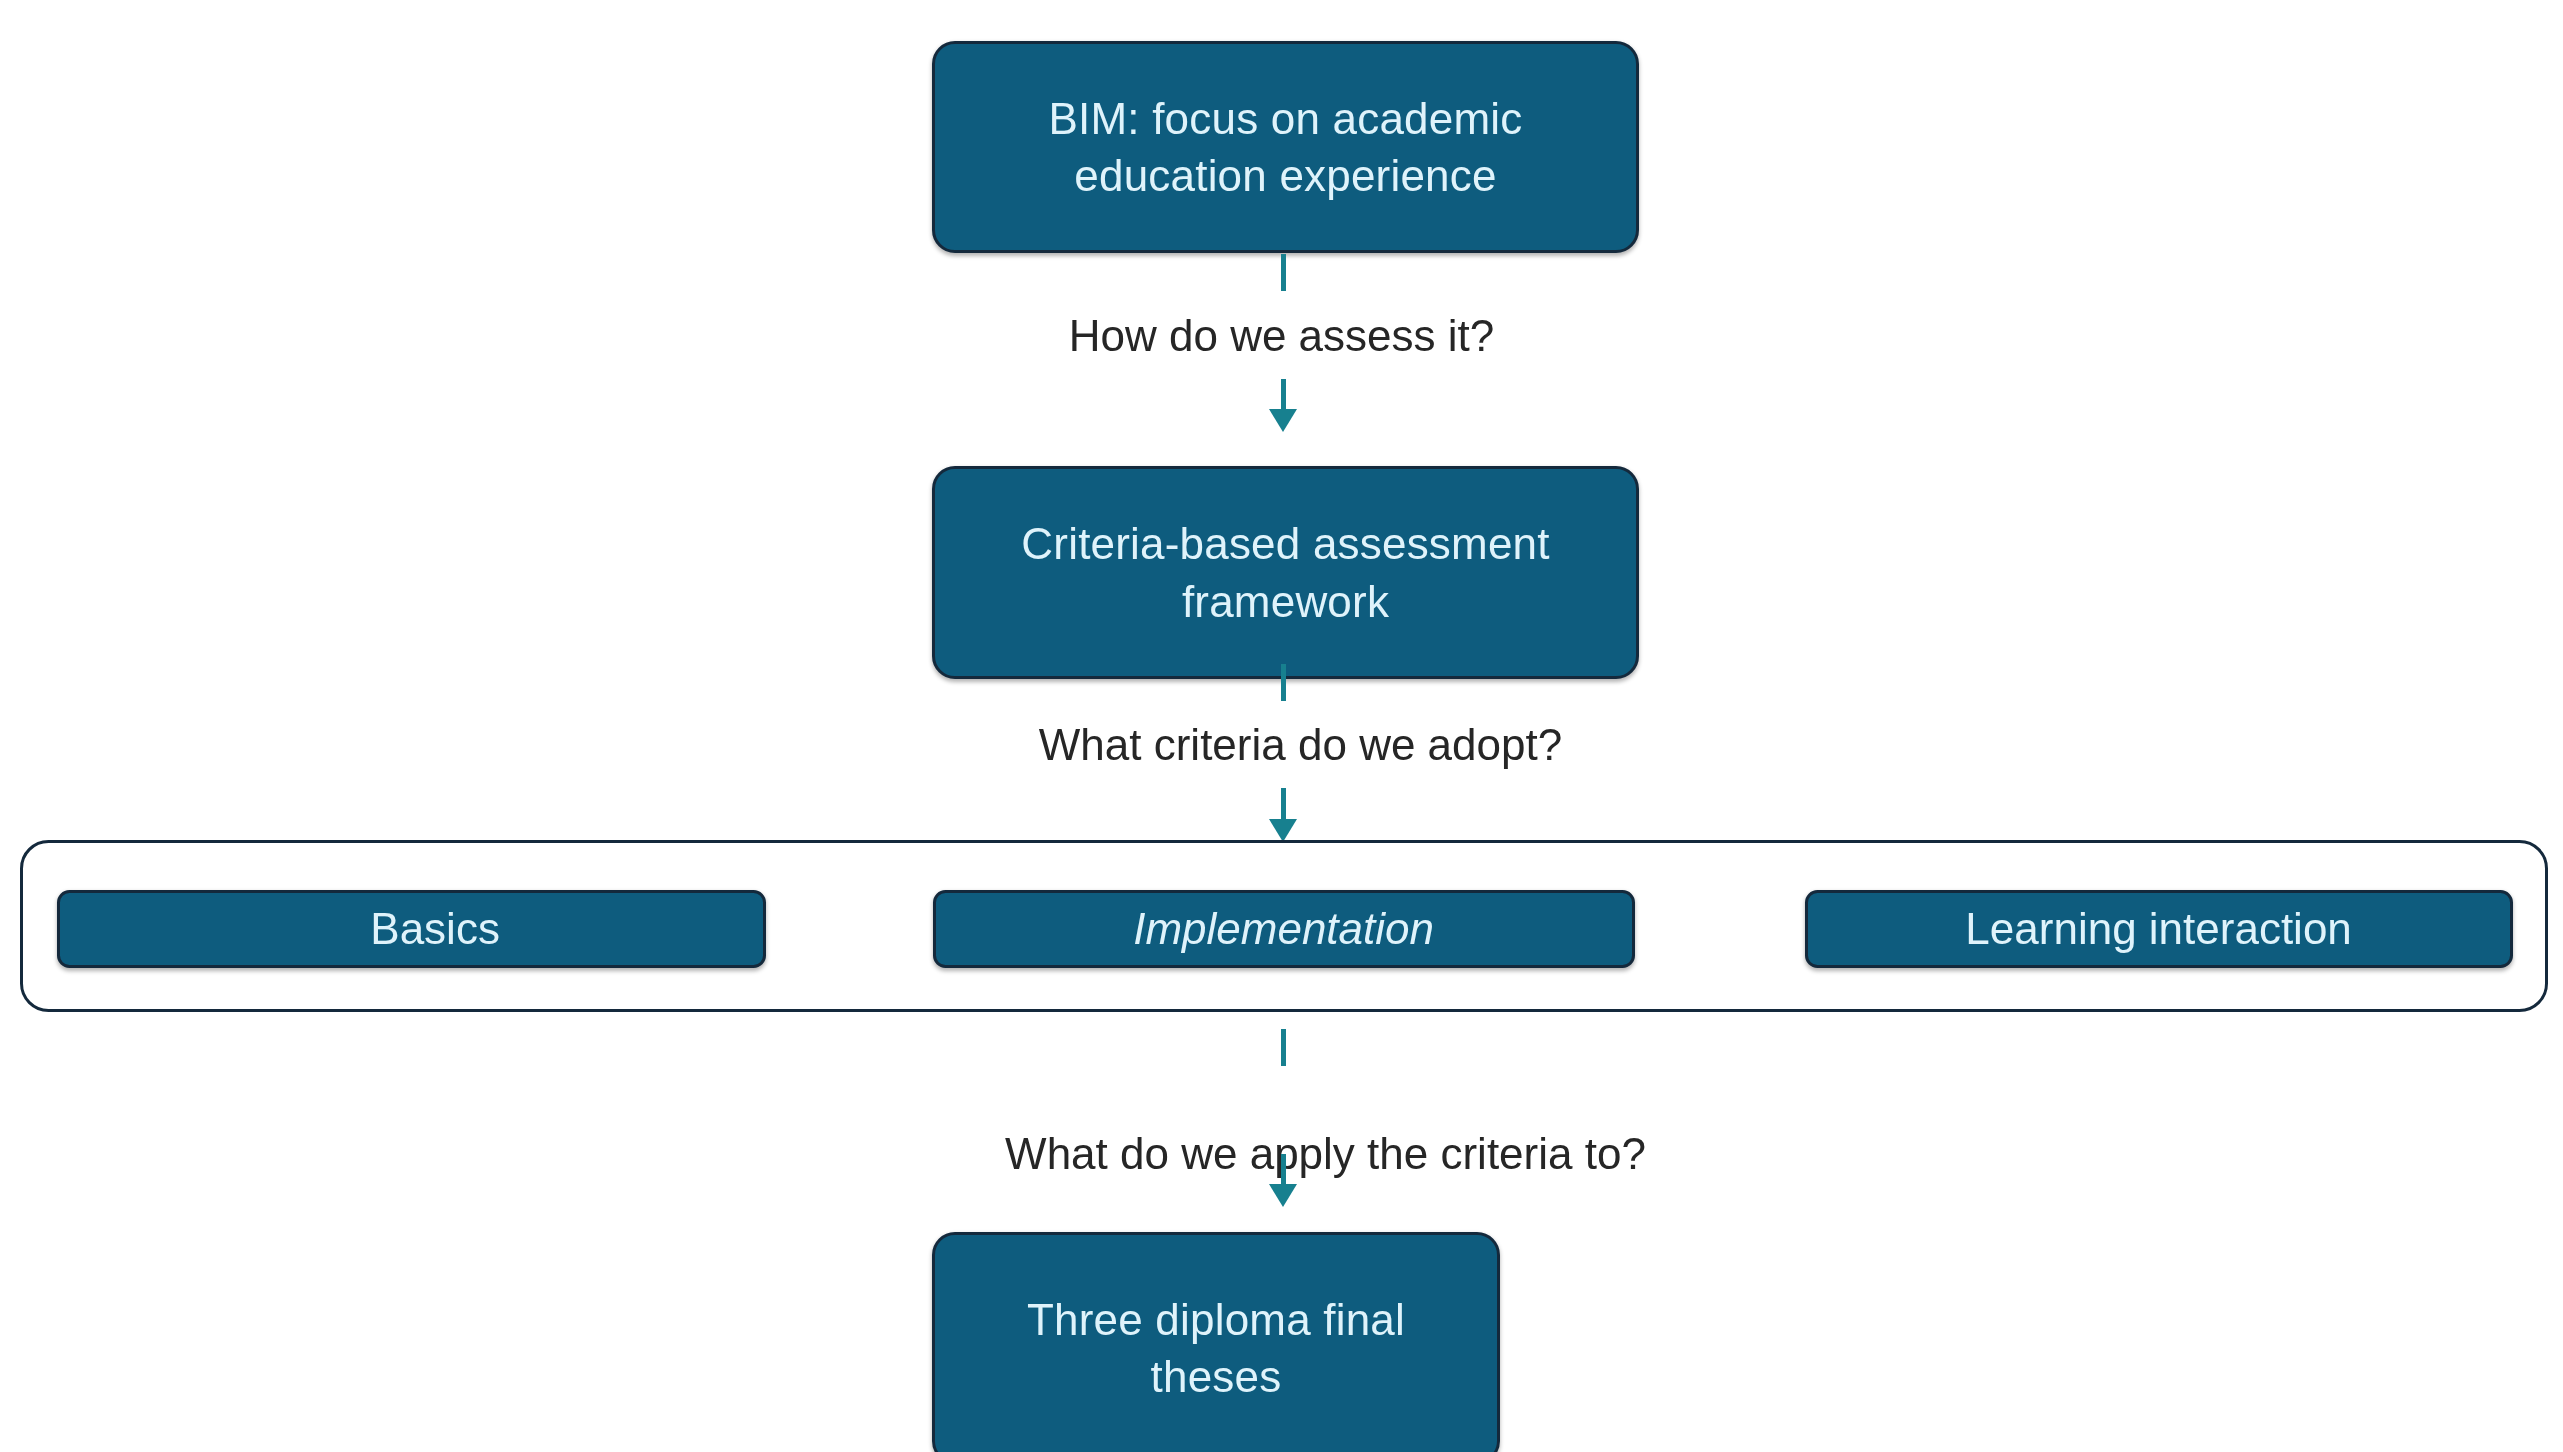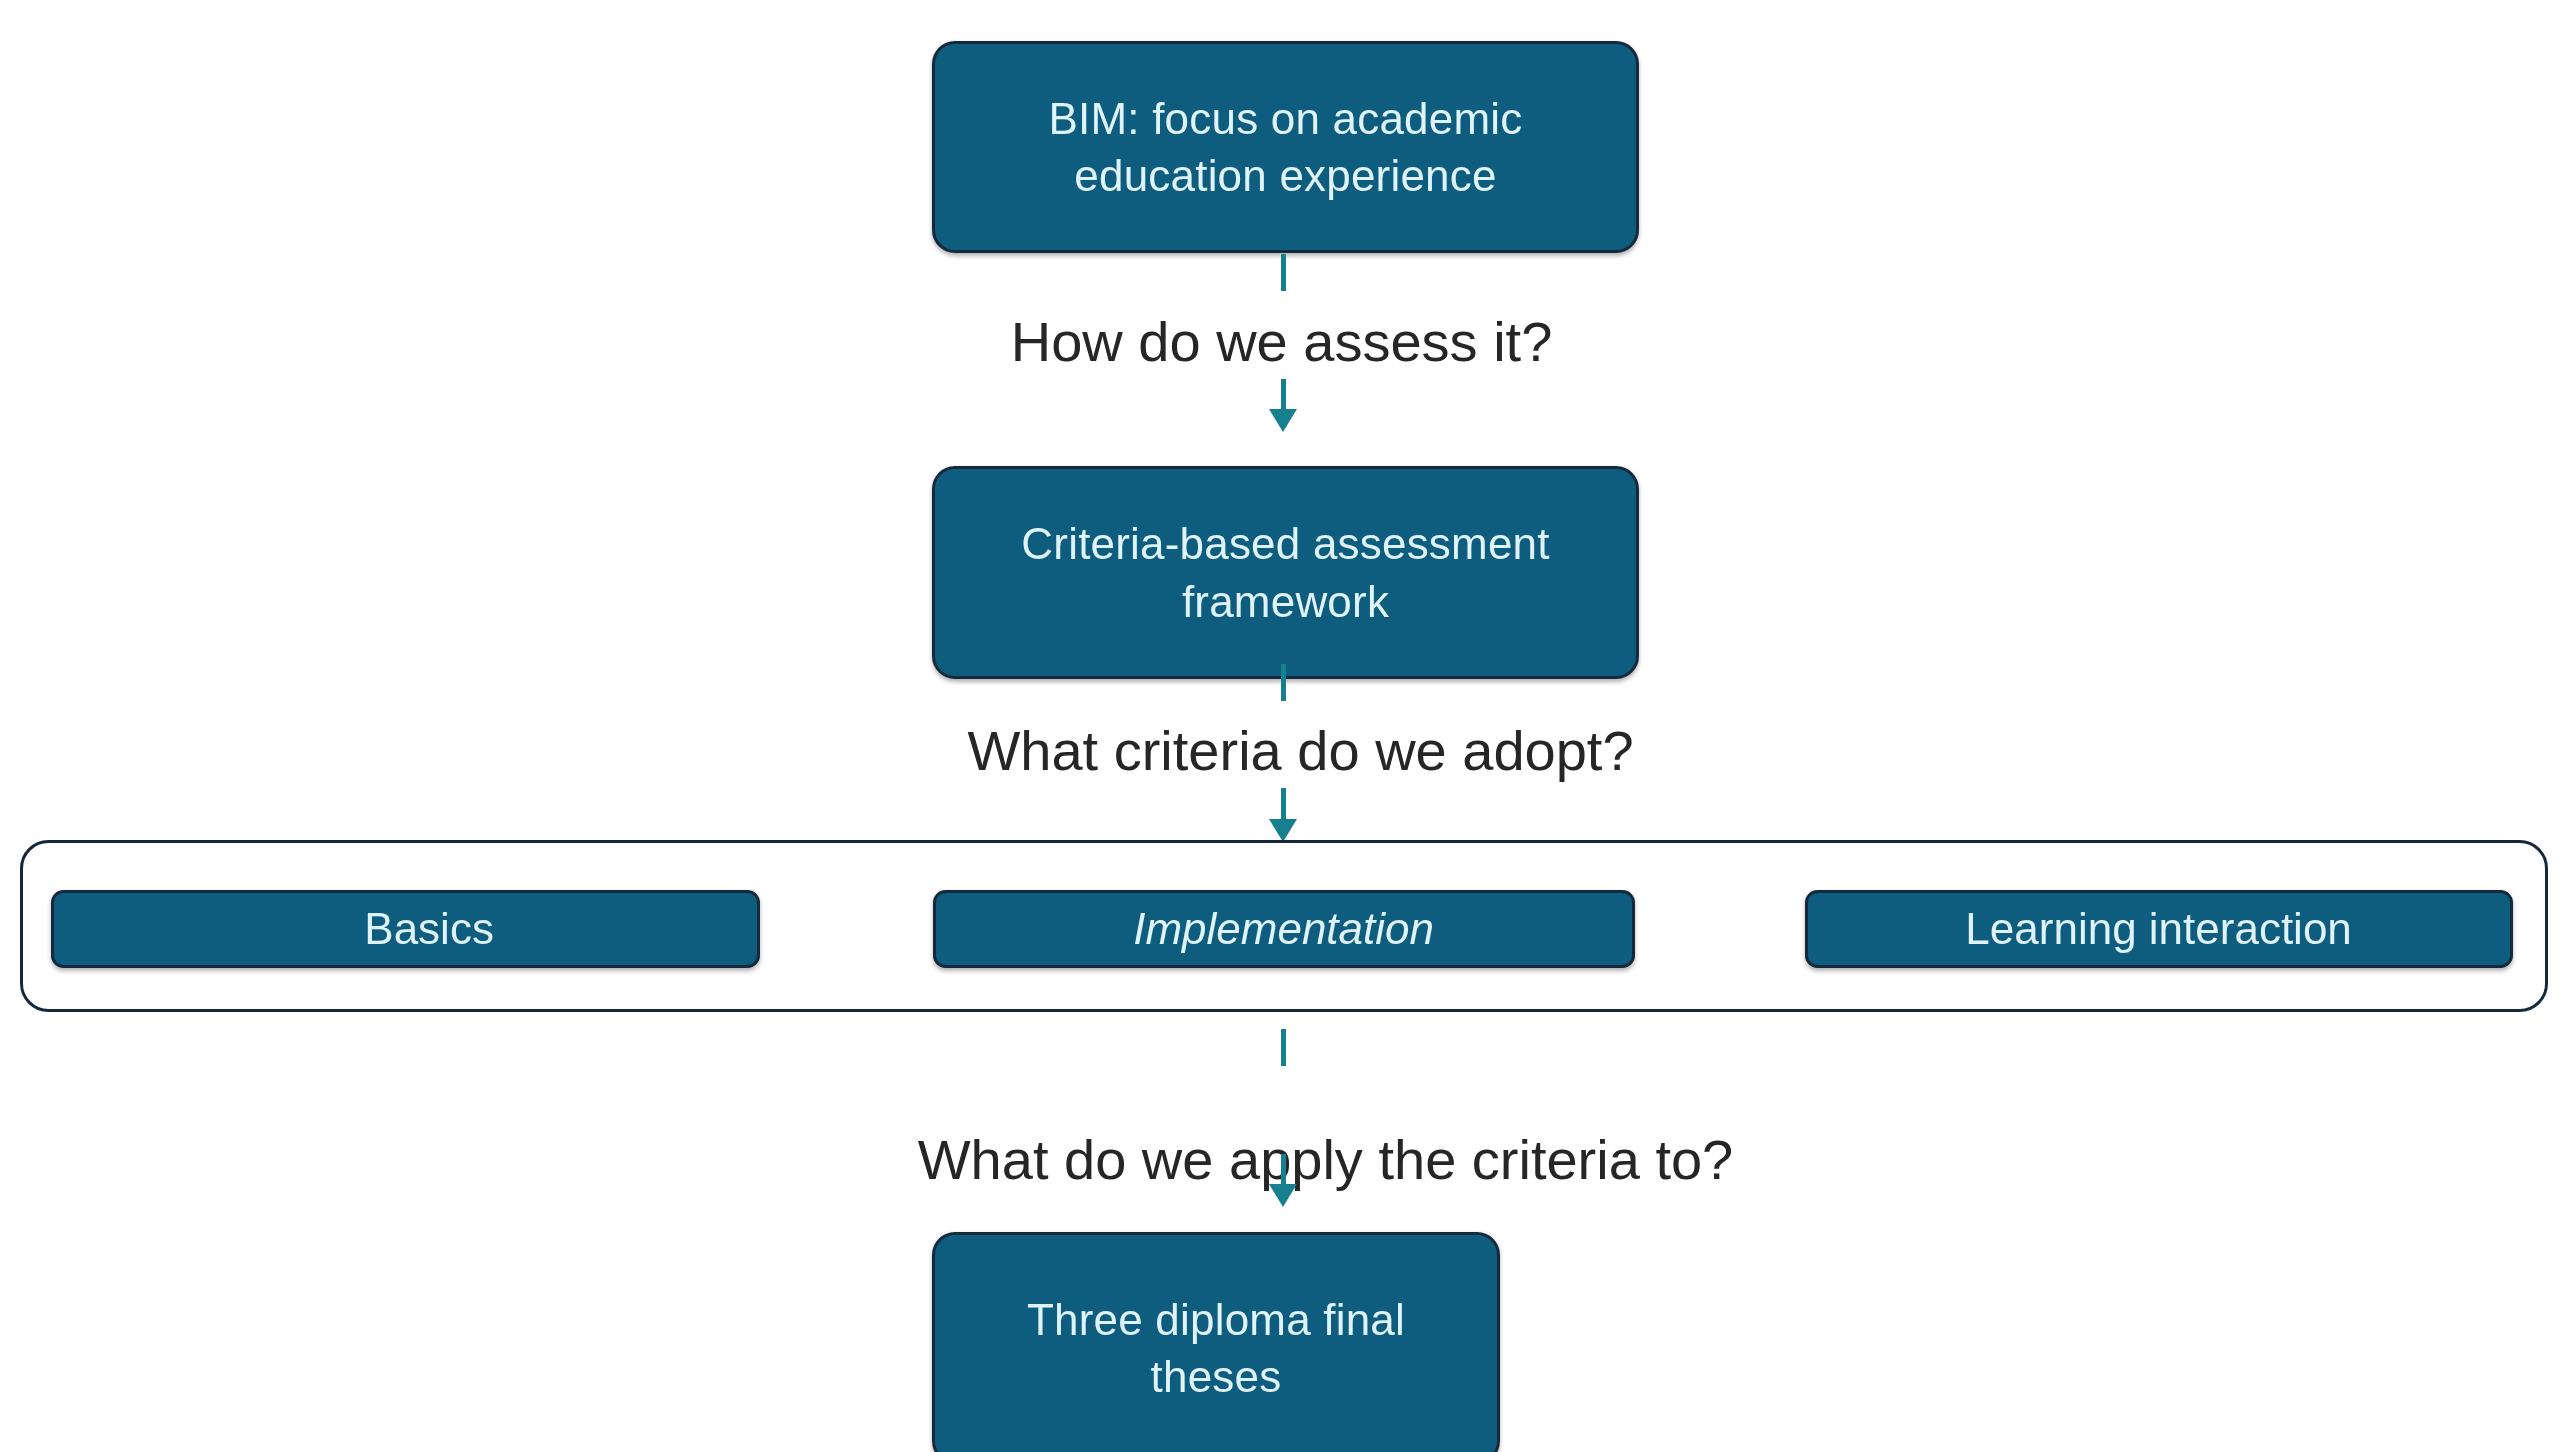--- a/index.html
+++ b/index.html
@@ -72,21 +72,21 @@
     align-items: center;
     justify-content: center;
     box-shadow: 0 2.7px 4.5px rgba(0,0,0,0.30);
   }
   .criteria-label {
     font-size: 44px;
     line-height: 1;
     color: #dff3fb;
     white-space: nowrap;
   }
-  #criteria-0 { left: 28px;   width: 709px; padding-left: 48px; }
+  #criteria-0 { left: 34px;   width: 709px; padding-left: 48px; }
   #criteria-1 { left: 910px; width: 702px; font-style: italic; }
   #criteria-2 { left: 1782px; width: 708px; }
 
   
   .connector {
     position: absolute;
     left: 0;
     width: 2563px;
     pointer-events: none;
   }
@@ -104,21 +104,21 @@
     height: 0;
     border-left: 14.3px solid transparent;
     border-right: 14.3px solid transparent;
     border-top: 23px solid #17808f;
   }
   .conn-label {
     position: absolute;
     left: 0;
     width: 2563px;
     text-align: center;
-    font-size: 56px;
+    font-size: 44px;
     line-height: 1;
     color: #262626;
     white-space: nowrap;
   }
 
   
   #connector-1 .conn-stub     { top: 254px;  height: 37px; }
   #connector-1 .conn-label    { top: 314px; }
   #connector-1 .conn-shaft    { top: 379px;  height: 34px; }
   #connector-1 .conn-arrowhead{ top: 409px; }

